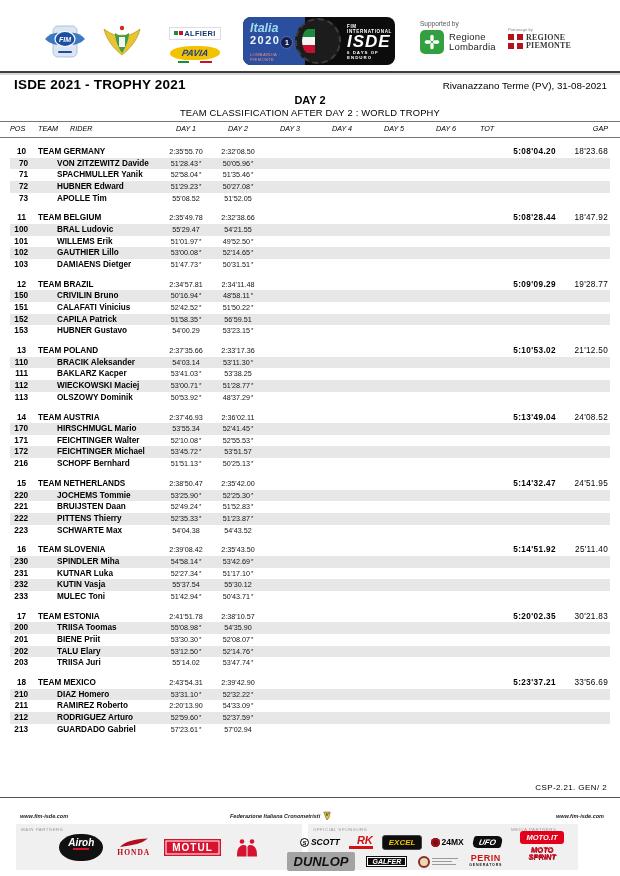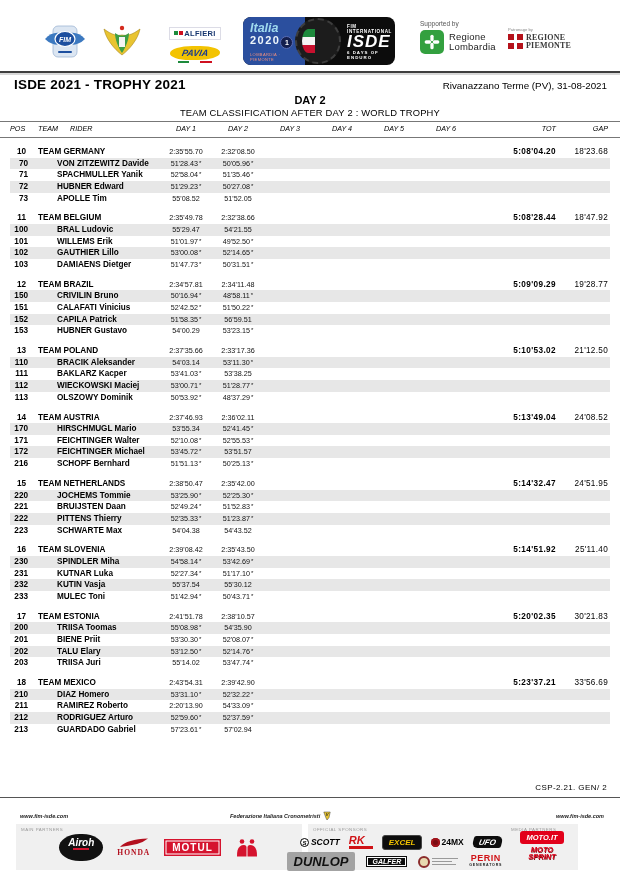--- a/index.html
+++ b/index.html
@@ -64,21 +64,21 @@
 
   
   .line1{left:0;right:0;top:121px;height:1px;background:#777;}
   .line2{left:0;right:0;top:137px;height:1px;background:#777;}
   .thead{left:10px;top:124px;width:600px;height:12px;font-style:italic;font-size:7.2px;}
   .thead span{position:absolute;top:0;white-space:nowrap;}
   .ch-pos{left:0;} .ch-team{left:28px;} .ch-rider{left:60px;}
   .ch-d1{left:140px;width:72px;text-align:center;} .ch-d2{left:192px;width:72px;text-align:center;}
   .ch-d3{left:244px;width:72px;text-align:center;} .ch-d4{left:296px;width:72px;text-align:center;}
   .ch-d5{left:348px;width:72px;text-align:center;} .ch-d6{left:400px;width:72px;text-align:center;}
-  .ch-tot{left:470px;width:76px;text-align:right;} .ch-gap{left:552px;width:46px;text-align:right;}
+  .ch-tot{left:470px;width:76px;text-align:left;} .ch-gap{left:552px;width:46px;text-align:right;}
 
   #teams{position:absolute;left:10px;top:146px;width:600px;}
   .trow{position:relative;height:11.65px;}
   .rider-row.odd{background:#e7e7e7;}
   .block-gap{height:8.2px;}
   .c{position:absolute;top:0;line-height:11.65px;white-space:nowrap;font-size:7.2px;color:#111;}
   .b{font-weight:bold;font-size:8.2px;color:#000;}
   .pos-t{left:0;width:16px;text-align:right;}
   .pos-r{left:0;width:18px;text-align:right;}
   .name-t{left:28px;} .name-r{left:47px;}
@@ -106,21 +106,21 @@
          font-size:10px;padding:4px 9px 11px;line-height:9px;text-align:center;}
   .airoh .rbar{height:1.5px;width:16px;background:#d5132e;margin:1px auto 0;}
   .honda{display:flex;flex-direction:column;align-items:center;}
   .honda-txt{color:#b30f1e;font-family:"Liberation Serif",serif;font-weight:bold;font-size:7.5px;letter-spacing:1px;}
   .motul{background:#d5132e;color:#fff;font-weight:bold;font-size:10px;letter-spacing:1px;
          padding:3px 8px;box-shadow:inset 0 0 0 1.5px #d5132e, inset 0 0 0 2.5px #fff;}
   .off-row1{top:9px;gap:9px;} .off-row2{top:28px;gap:11px;}
   .scott{display:flex;align-items:center;gap:2px;font-weight:900;font-style:italic;font-size:8.5px;}
   .scott-ic{width:9px;height:9px;border:1.4px solid #000;border-radius:50%;font-size:6px;line-height:9px;
             text-align:center;font-weight:900;box-sizing:border-box;}
-  .rk{color:#d01216;font-weight:900;font-size:11px;font-style:italic;line-height:9px;text-align:left;}
+  .rk{color:#d01216;font-weight:900;font-size:11px;font-style:italic;line-height:9px;text-align:right;}
   .rk .rkbar{height:3px;width:24px;background:#d01216;margin-top:1px;}
   .excel{background:#0d0d0d;border-radius:3px;color:#f2c400;font-weight:900;font-style:italic;
          font-size:8px;padding:2px 6px;border:1px solid #444;}
   .mx{display:flex;align-items:center;gap:1px;font-weight:900;font-size:8.5px;}
   .mx-dot{width:9px;height:9px;border-radius:50%;background:#7a0c12;display:inline-block;
           box-shadow:inset 0 0 0 2px #a3131b;}
   .ufo{background:#0d0d0d;color:#fff;font-weight:900;font-style:italic;font-size:8px;
        padding:1.5px 6px;transform:skew(-14deg);border-radius:2px 6px 2px 6px;}
   .hiflo-skf{display:flex;flex-direction:column;align-items:center;gap:1px;}
   .hiflo{border:1px solid #333;border-radius:50%;font-size:4.5px;color:#c33;padding:.5px 5px;

